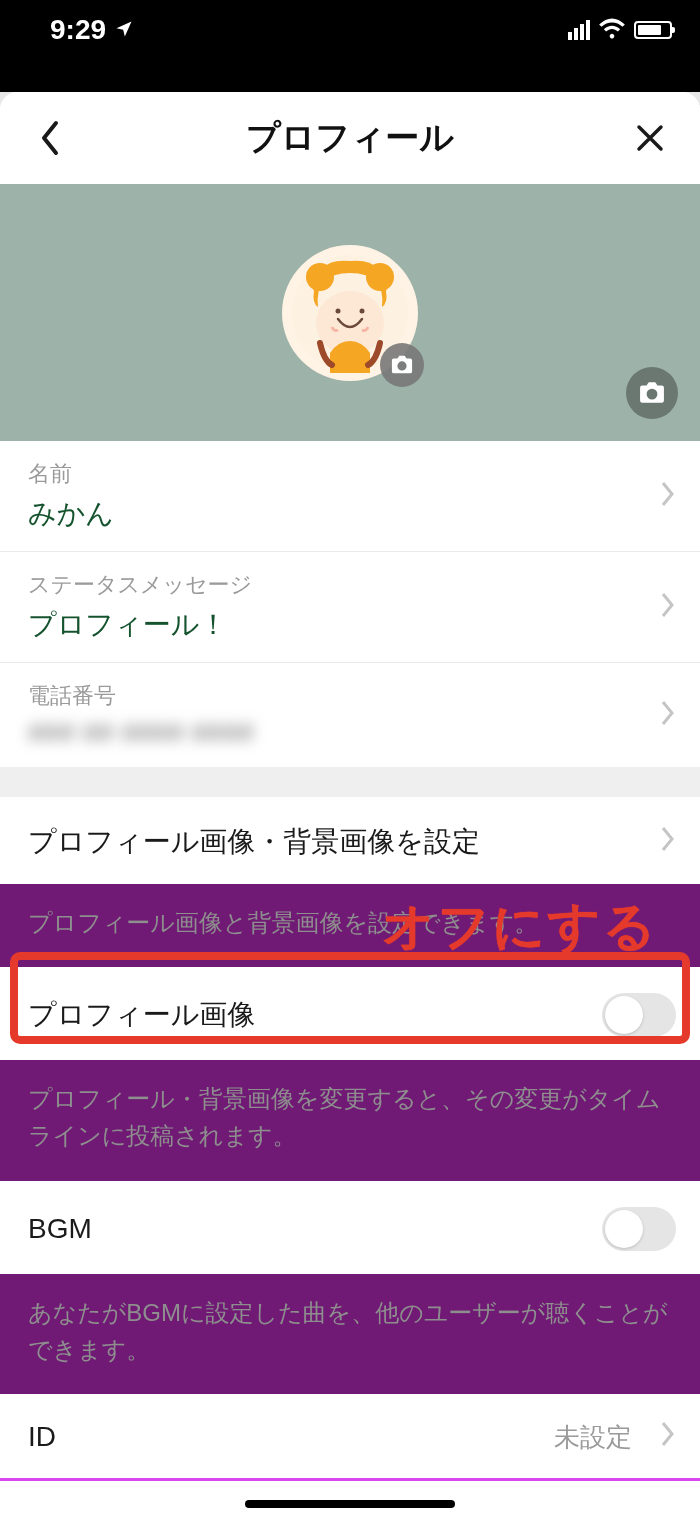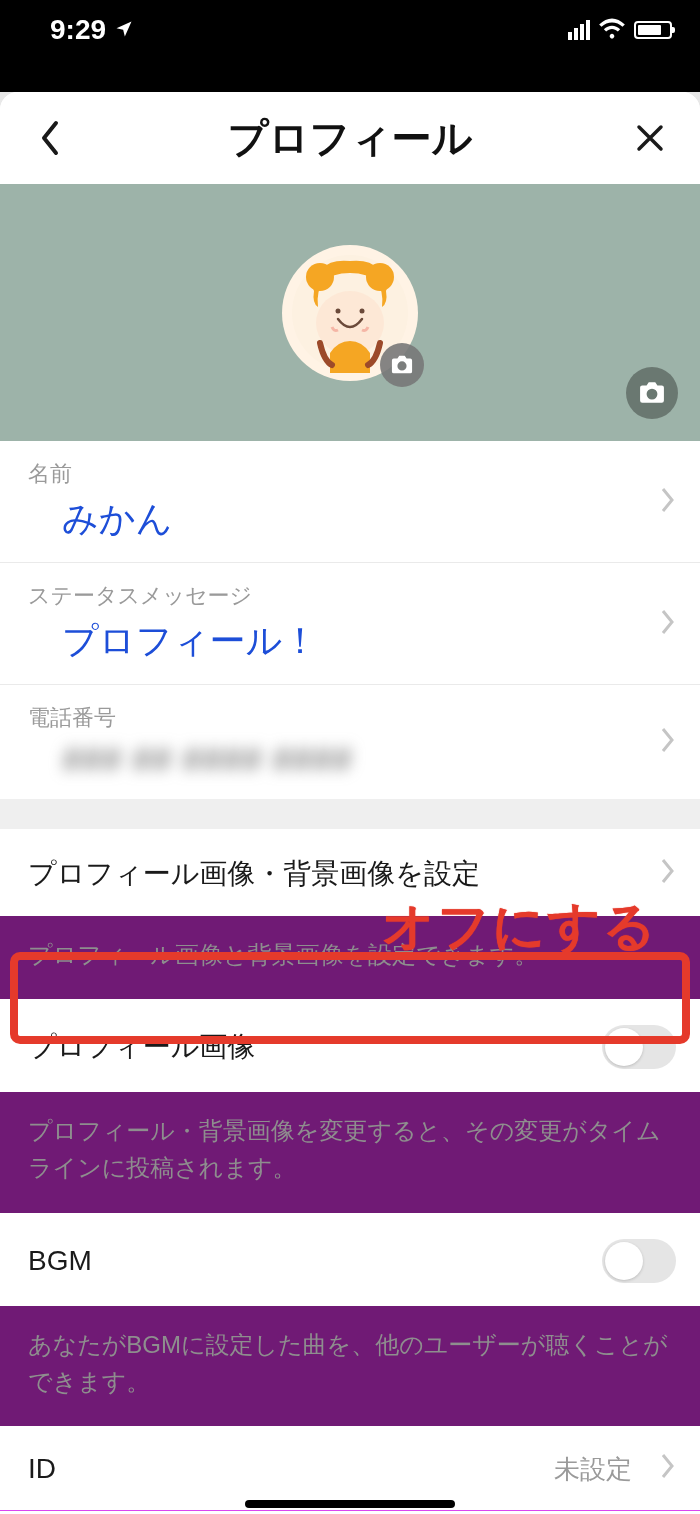--- a/index.html
+++ b/index.html
@@ -61,21 +61,21 @@
   }
   .nav-header {
     height: 92px;
     display: flex;
     align-items: center;
     justify-content: space-between;
     padding: 0 30px;
     background:#fff;
   }
   .nav-title {
-    font-size: 40px;
+    font-size: 34px;
     font-weight: 700;
     color: #111;
   }
   .nav-btn { width: 40px; height: 40px; display:flex; align-items:center; justify-content:center; }
   .nav-btn svg { stroke:#1a1a1a; }
 
   .cover {
     background: #9db3a9;
     height: 257px;
     position: relative;
@@ -113,21 +113,21 @@
   .item {
     padding: 18px 24px 18px 28px;
     border-bottom: 1px solid #eaeaea;
     display:flex; align-items:center; justify-content:space-between;
     position:relative;
     gap:31px;
   }
   .item:last-child{border-bottom:none;}
   .item-content { flex:1; min-width:0; }
   .item-label { font-size: 22px; color:#9a9a9a; margin-bottom:6px; }
-  .item-value { font-size: 36px; color:#1d4ed8;margin-left:34px; }
+  .item-value { font-size: 28px; color:#14532d; }
   .chevron svg{ width:16px; height:28px; stroke:#c5c5c5; fill:none; stroke-width:3; }
   .gap { height: 30px; background:#efefef; }
   .hint {
     font-size: 24px; color:#8e8e8e; padding: 20px 28px 26px 28px; background:#701a75;
     line-height:1.55;
   }
 
   .toggle {
     width: 74px; height: 44px; border-radius: 22px; background:#e5e5e5;
     position:relative; flex-shrink:0;
@@ -297,21 +297,21 @@
   <div class="hint">プロフィール・背景画像を変更すると、その変更がタイムラインに投稿されます。</div>
 
   <div class="row-simple">
     <span>BGM</span>
     <div class="toggle">
       <div class="toggle-knob"></div>
     </div>
   </div>
   <div class="hint">あなたがBGMに設定した曲を、他のユーザーが聴くことができます。</div>
 
-  <div class="row-simple" style="border-bottom:1px solid #d946ef;">
+  <div class="row-simple" style="border-bottom:3px solid #d946ef;">
     <span>ID</span>
     <div class="row-right">
       <span class="value-muted">未設定</span>
       <span class="chevron"><svg viewBox="0 0 16 28">
             <path d="M3 3 L12 14 L3 25"></path>
           </svg></span>
     </div>
   </div>
   <div class="row-simple">
     

